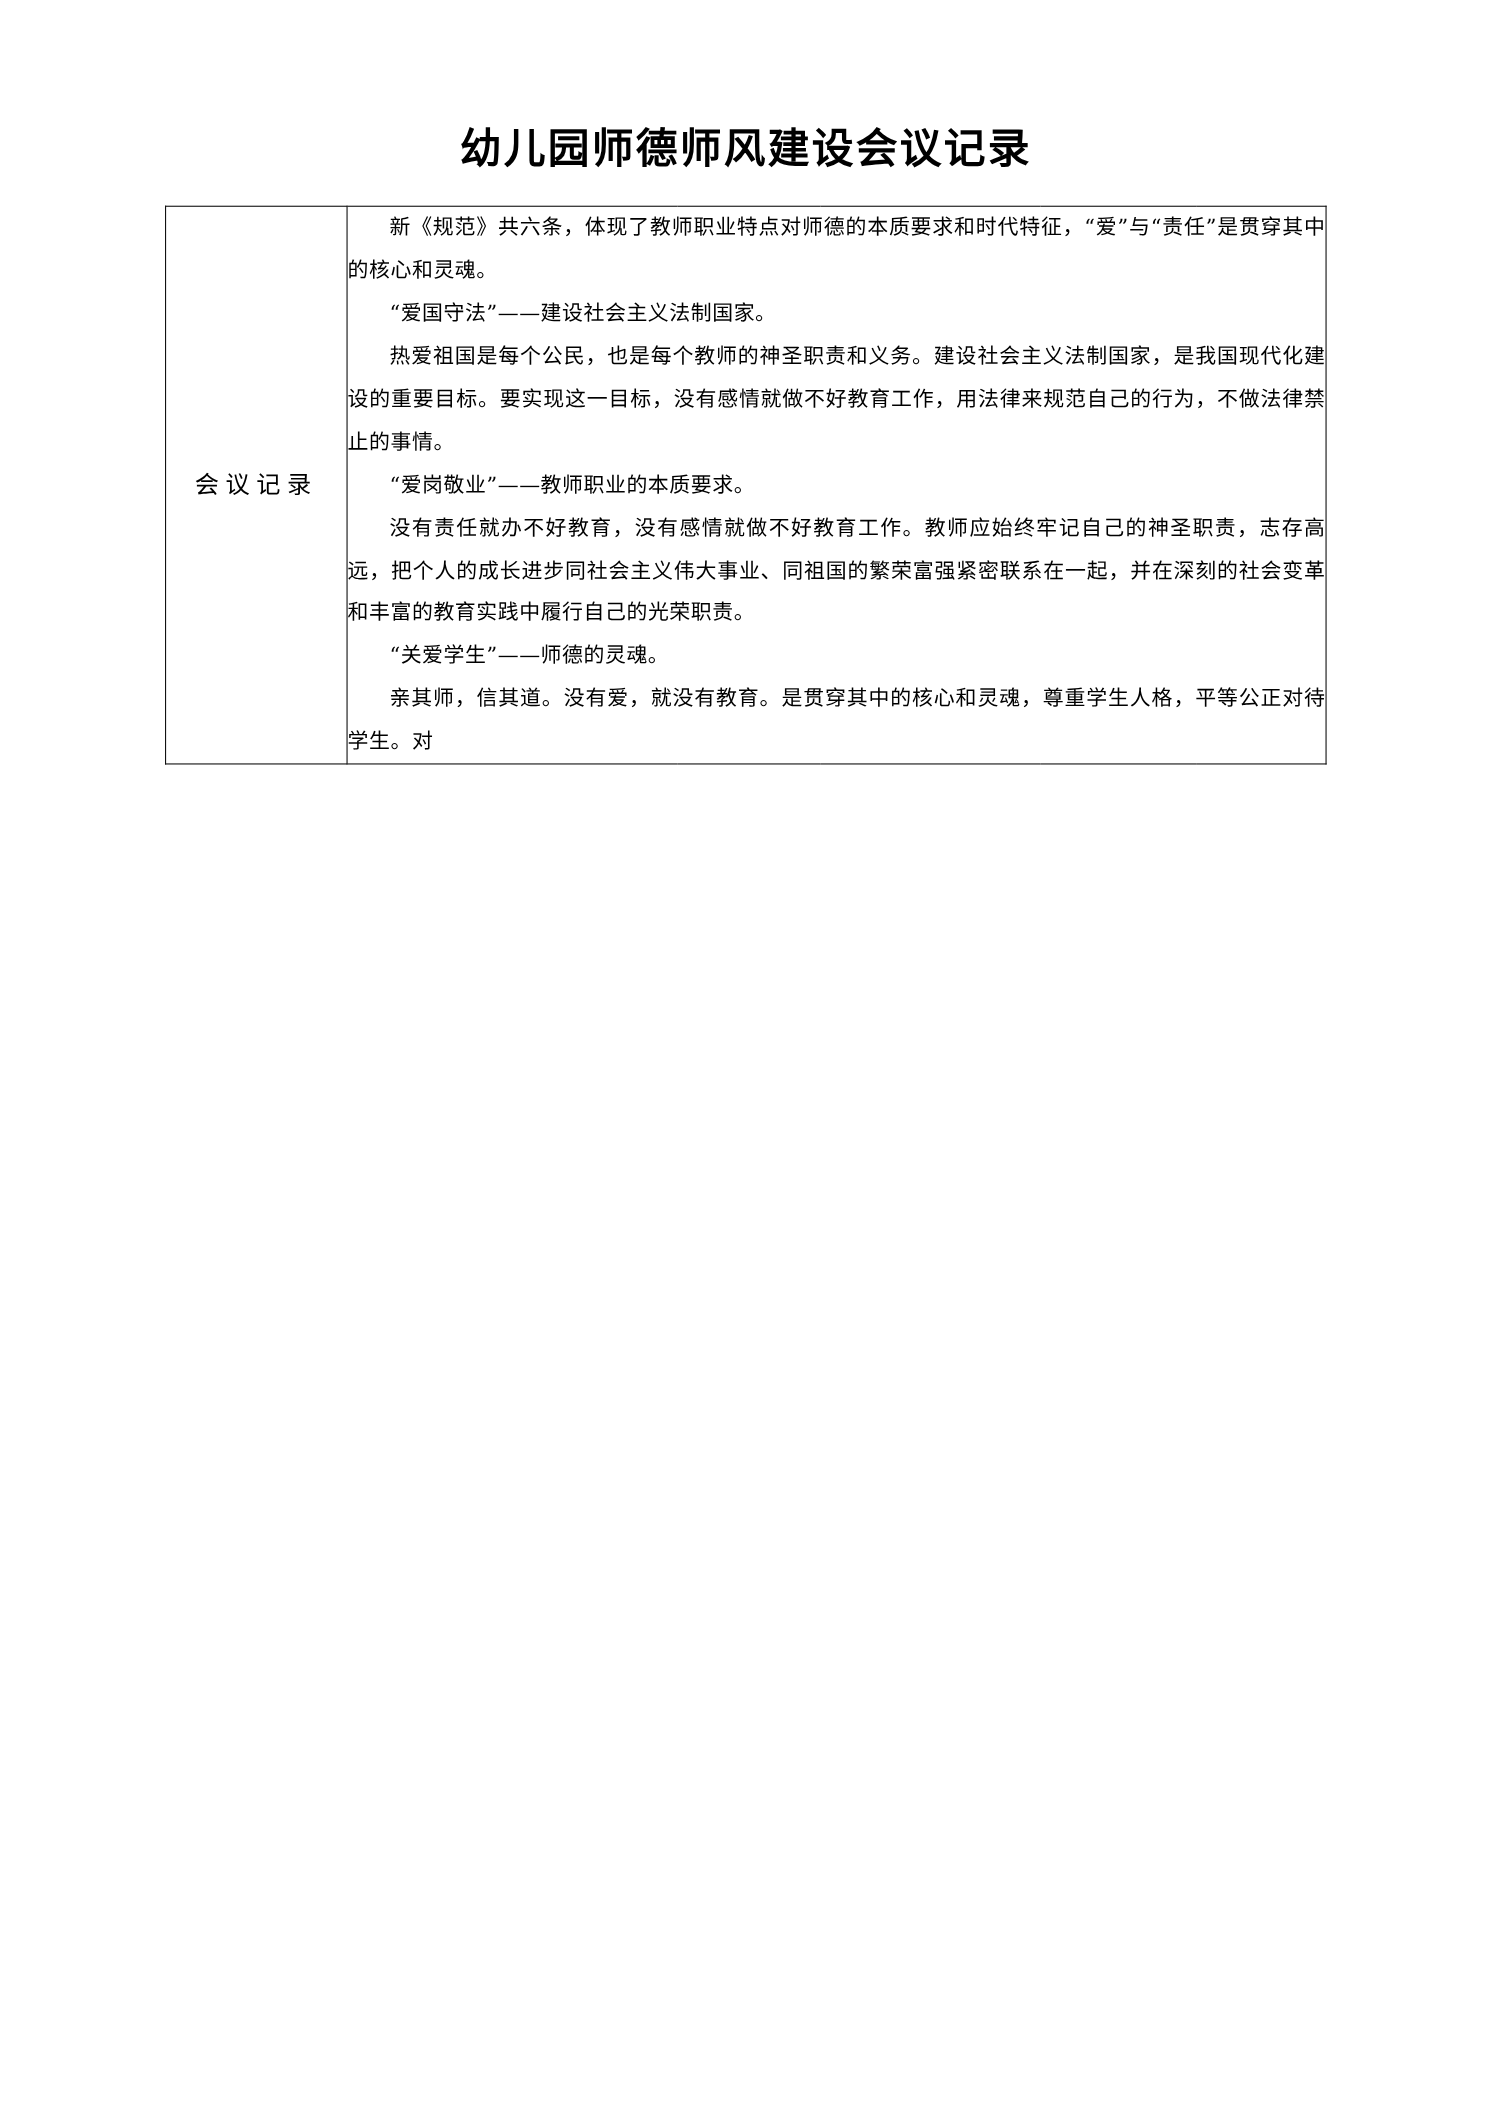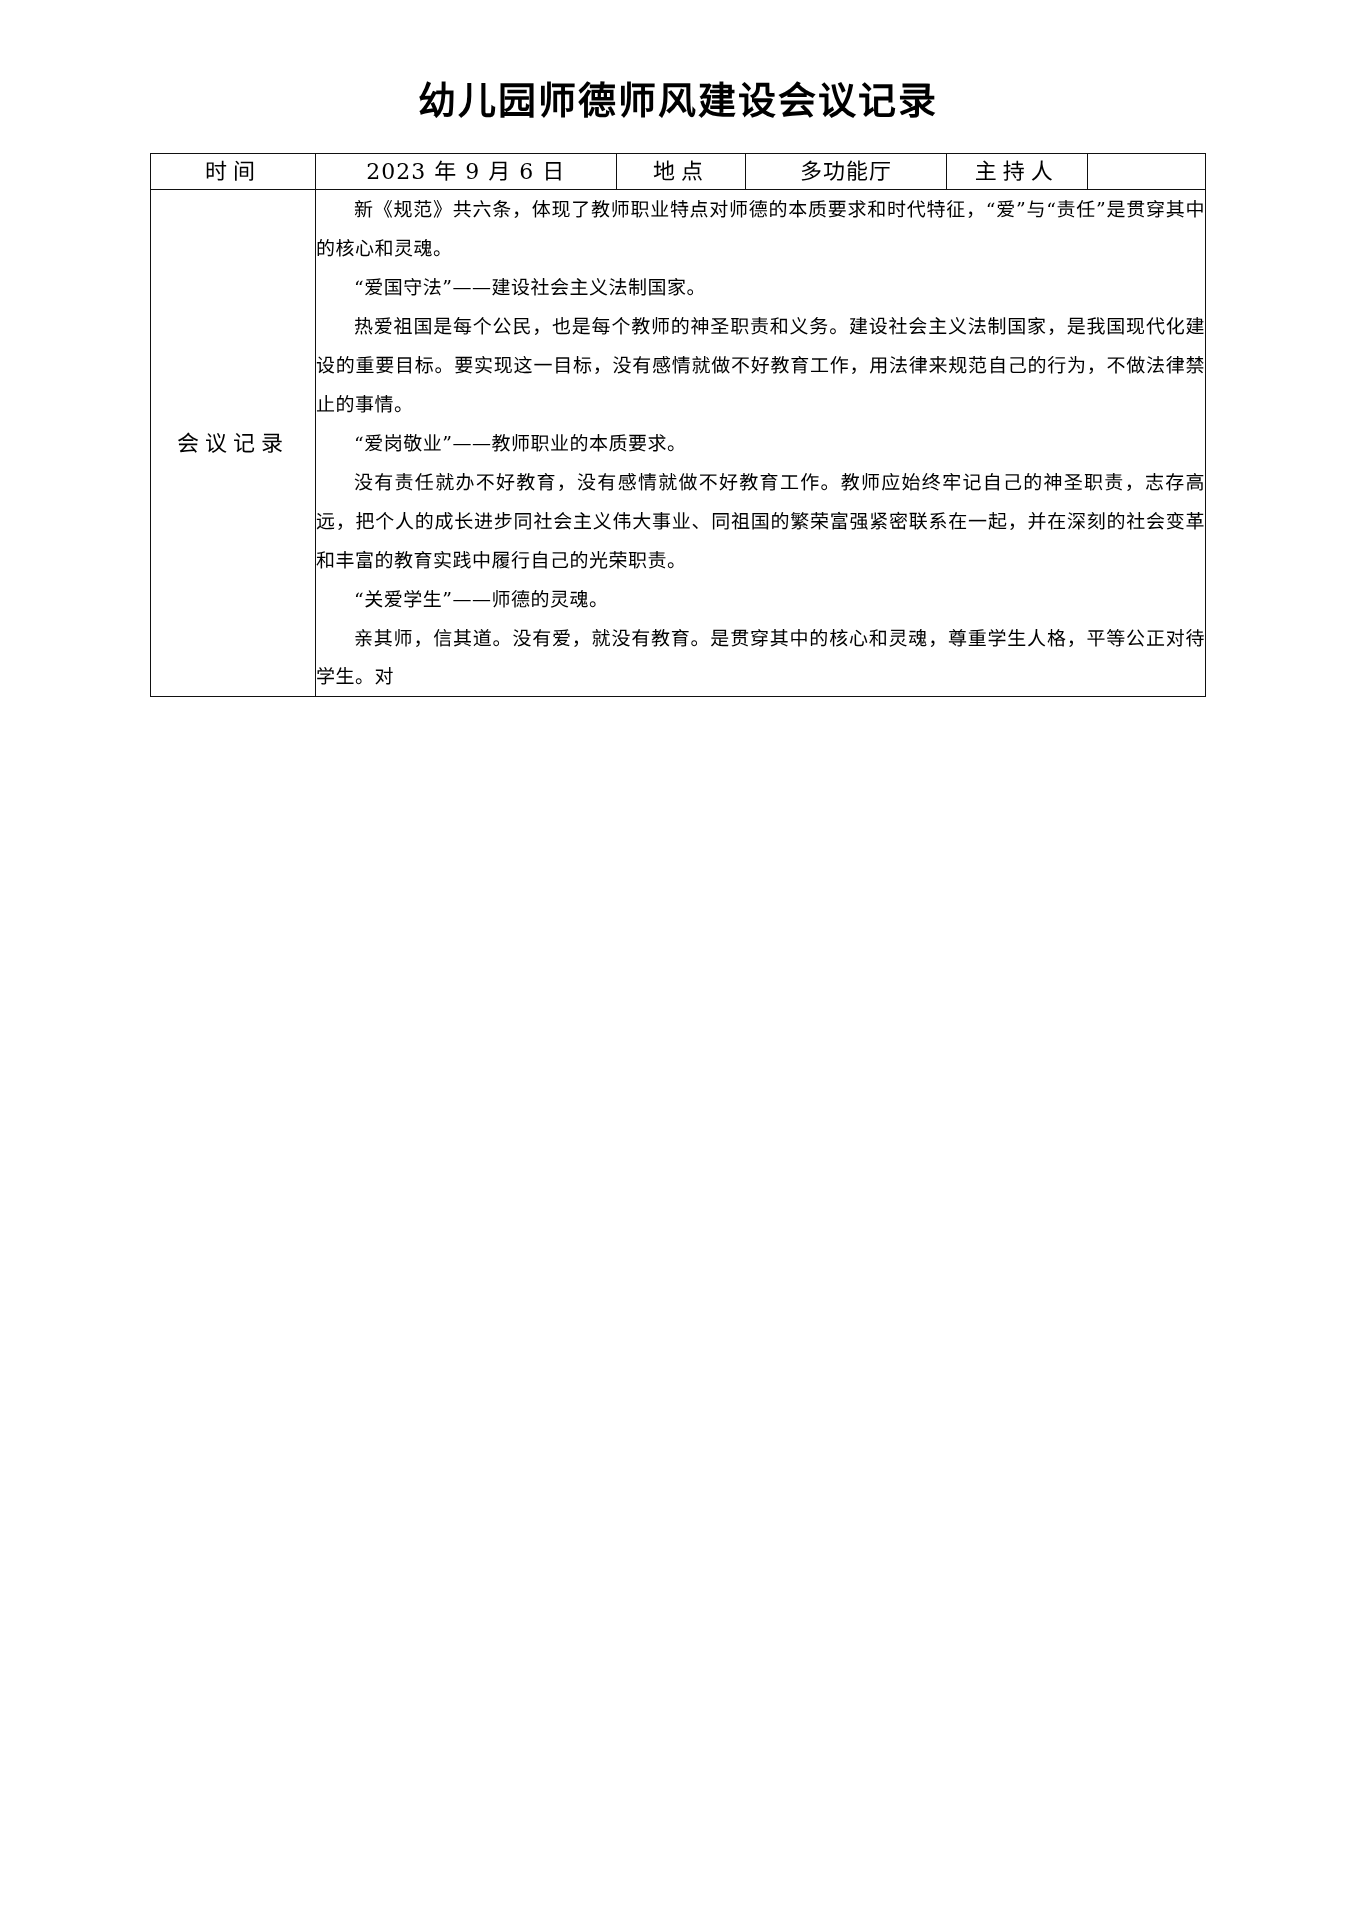--- a/index.html
+++ b/index.html
@@ -12,21 +12,21 @@
     width: 1356px;
     min-height: 1920px;
     font-family: "DejaVu Serif", "Liberation Serif", serif;
     color: #000000;
     -webkit-font-smoothing: antialiased;
   }
   .page {
     width: 1356px;
     min-height: 1920px;
     box-sizing: border-box;
-    padding: 70px 150px 60px 150px;
+    padding: 104px 150px 60px 150px;
     position: relative;
   }
   .doc-title {
     text-align: center;
     font-size: 38px;
     font-weight: bold;
     letter-spacing: 2px;
     margin: 0 0 28px 0;
     font-family: "DejaVu Serif", "Liberation Serif", serif;
   }
@@ -99,28 +99,20 @@
     <colgroup>
       <col class="col-label">
       <col class="col-date">
       <col class="col-place-label">
       <col class="col-place">
       <col class="col-host-label">
       <col class="col-host">
     </colgroup>
     <tbody>
       <tr>
-        <td class="cell-label">时间</td>
-        <td class="cell-value">2023 年 9 月 6 日</td>
-        <td class="cell-label">地点</td>
-        <td class="cell-value">多功能厅</td>
-        <td class="cell-label">主持人</td>
-        <td class="cell-value"></td>
-      </tr>
-      <tr>
         <td class="label-vertical">会议记录</td>
         <td class="body-cell" colspan="5">
           <p>新《规范》共六条，体现了教师职业特点对师德的本质要求和时代特征，“爱”与“责任”是贯穿其中的核心和灵魂。</p>
           <p class="short">“爱国守法”——建设社会主义法制国家。</p>
           <p>热爱祖国是每个公民，也是每个教师的神圣职责和义务。建设社会主义法制国家，是我国现代化建设的重要目标。要实现这一目标，没有感情就做不好教育工作，用法律来规范自己的行为，不做法律禁止的事情。</p>
           <p class="short">“爱岗敬业”——教师职业的本质要求。</p>
           <p>没有责任就办不好教育，没有感情就做不好教育工作。教师应始终牢记自己的神圣职责，志存高远，把个人的成长进步同社会主义伟大事业、同祖国的繁荣富强紧密联系在一起，并在深刻的社会变革和丰富的教育实践中履行自己的光荣职责。</p>
           <p class="short">“关爱学生”——师德的灵魂。</p>
           <p>亲其师，信其道。没有爱，就没有教育。是贯穿其中的核心和灵魂，尊重学生人格，平等公正对待学生。对</p>
         </td>

